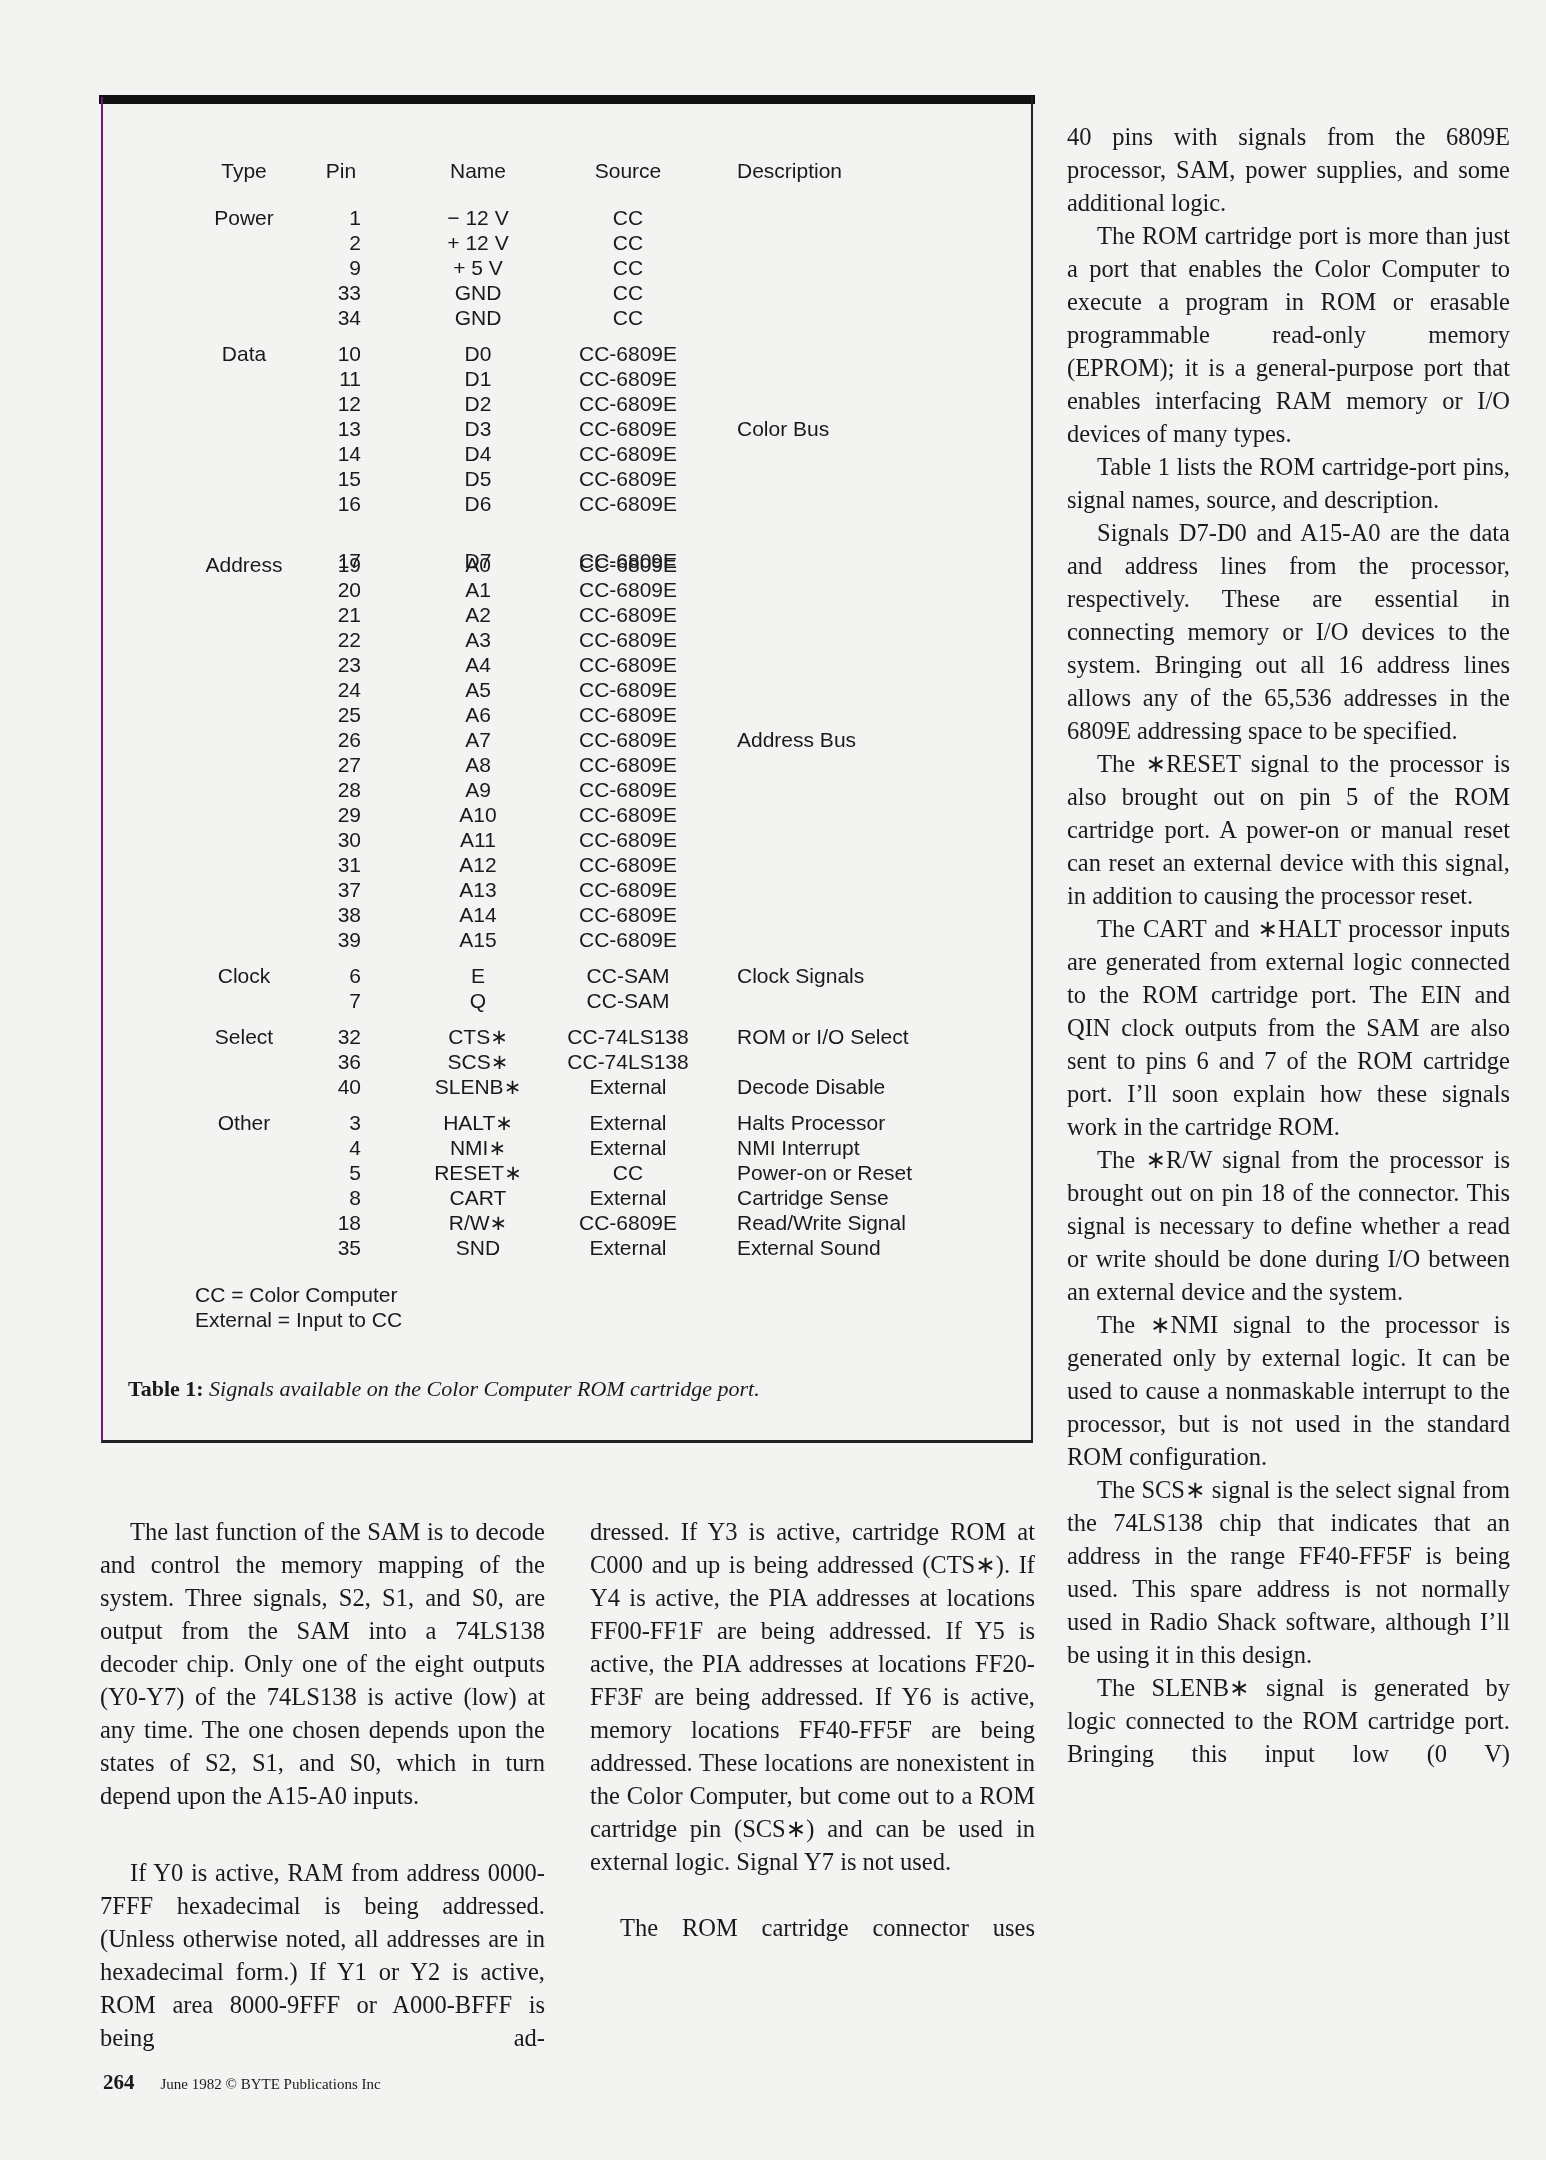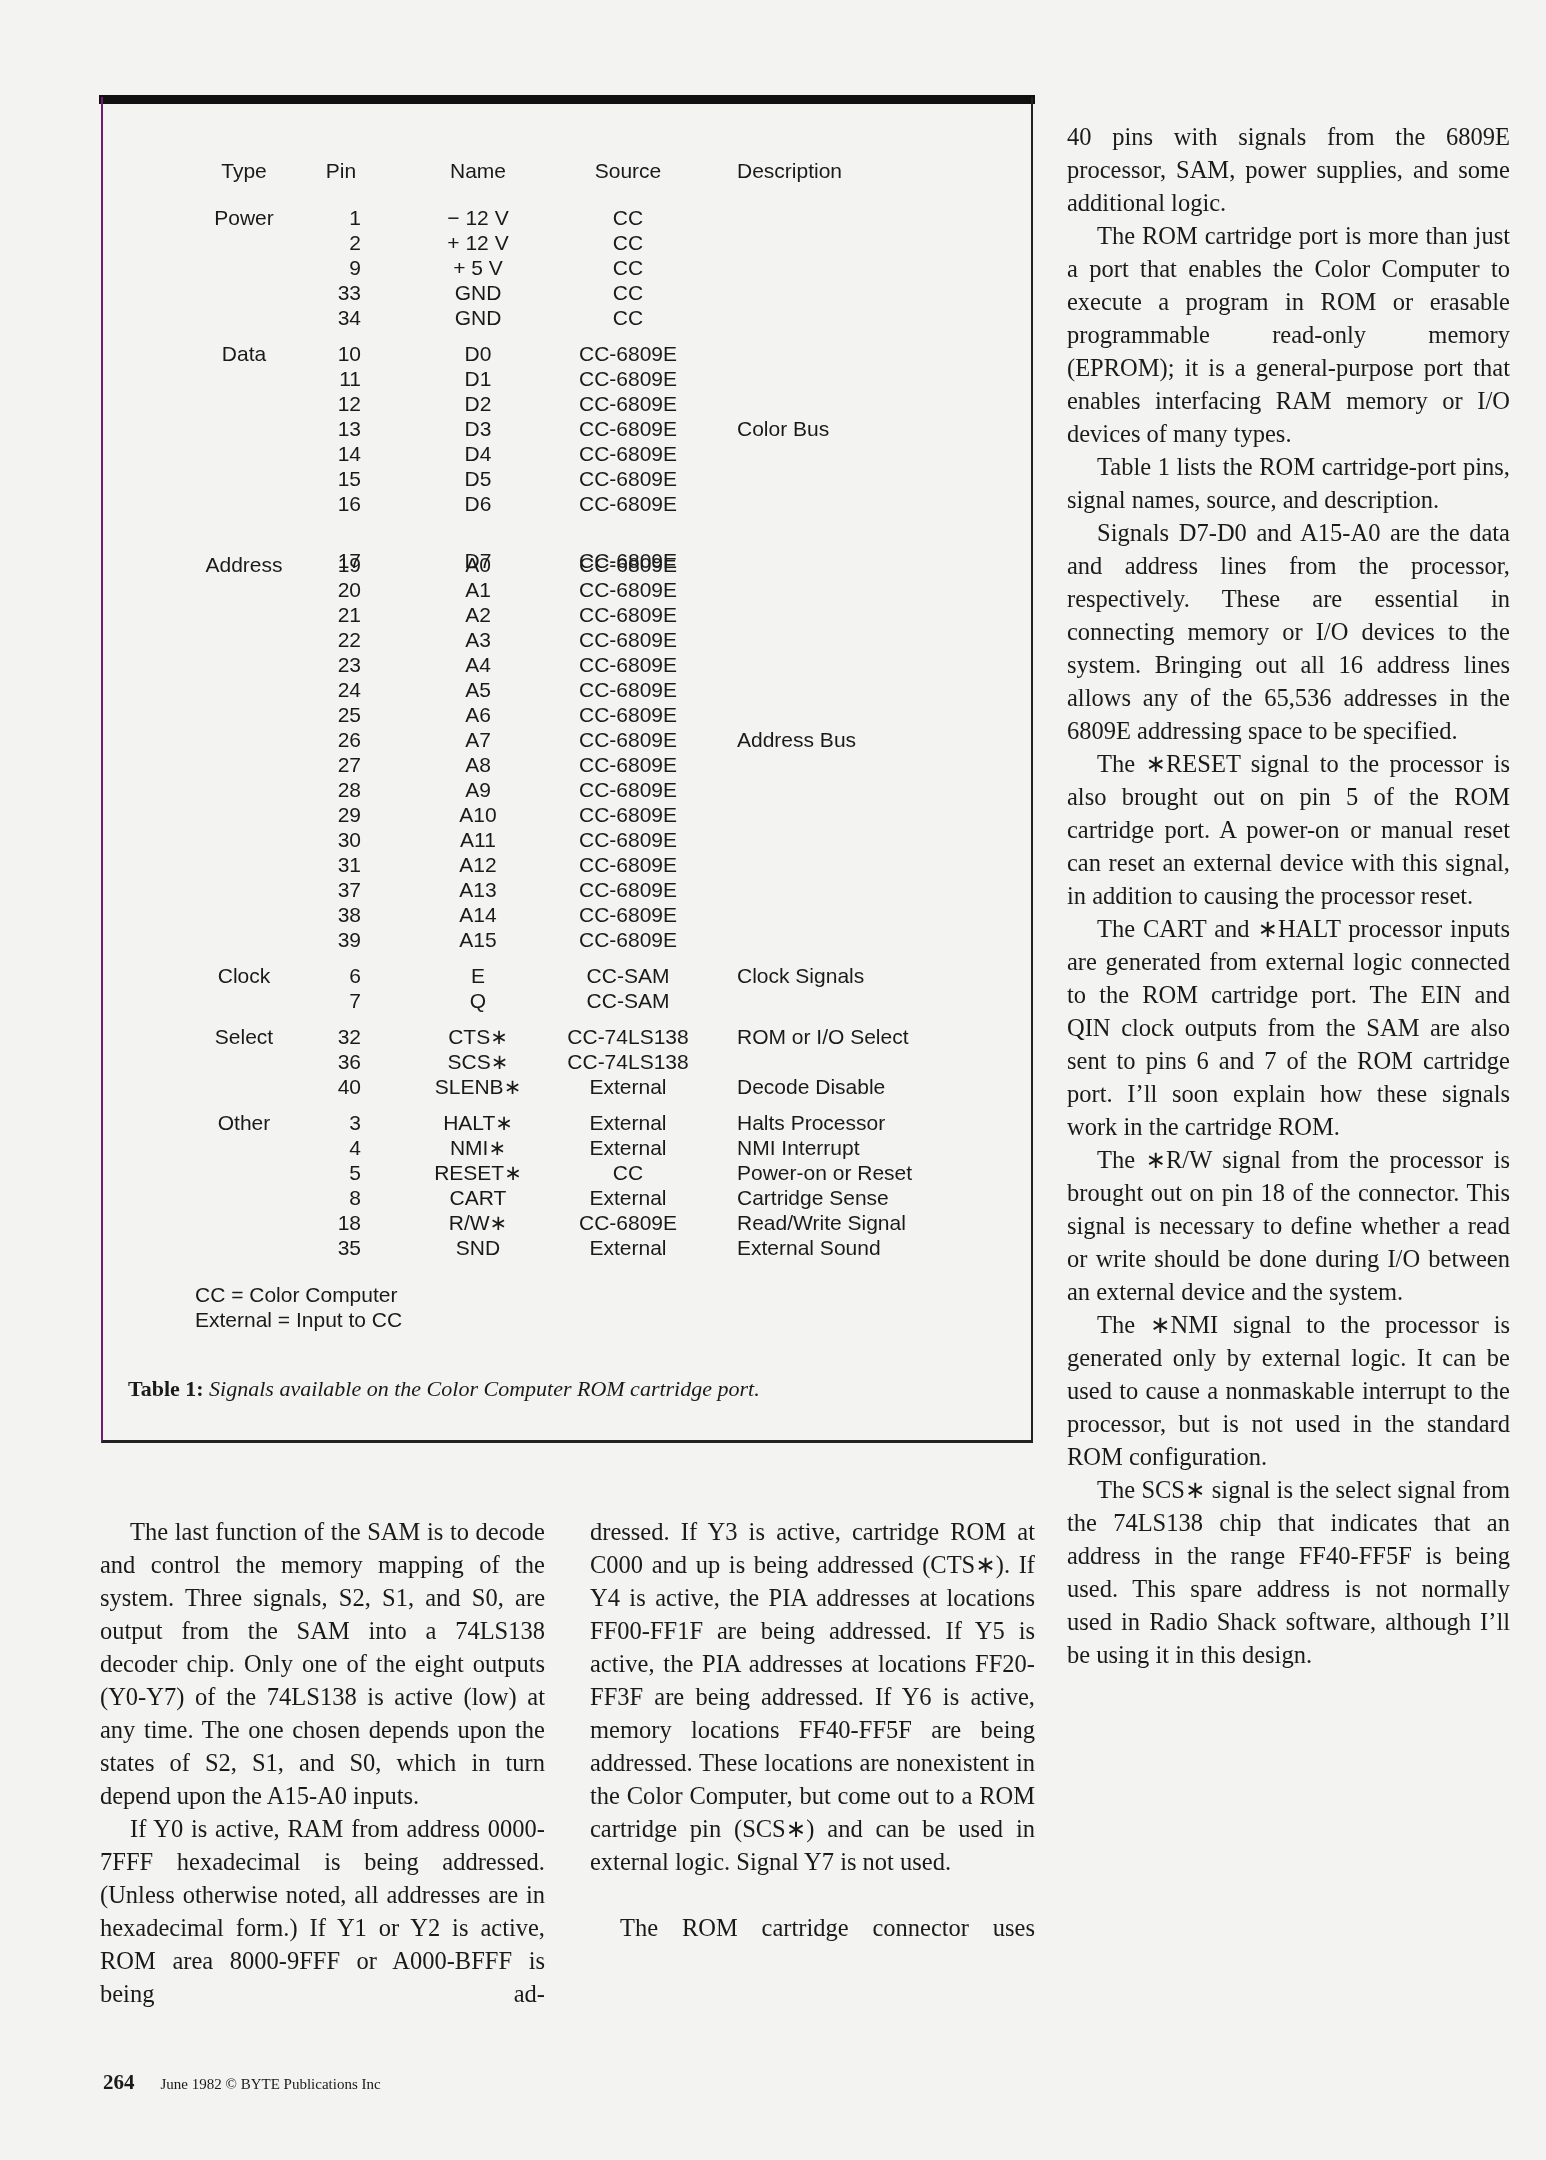--- a/index.html
+++ b/index.html
@@ -344,25 +344,26 @@
 <div class="col col-right">
   <p class="noindent">40 pins with signals from the 6809E processor, SAM, power supplies, and some additional logic.</p>
   <p>The ROM cartridge port is more than just a port that enables the Color Computer to execute a program in ROM or erasable programmable read-only memory (EPROM); it is a general-purpose port that enables interfacing RAM memory or I/O devices of many types.</p>
   <p>Table 1 lists the ROM cartridge-port pins, signal names, source, and description.</p>
   <p>Signals D7-D0 and A15-A0 are the data and address lines from the processor, respectively. These are essential in connecting memory or I/O devices to the system. Bringing out all 16 address lines allows any of the 65,536 addresses in the 6809E addressing space to be specified.</p>
   <p>The ∗RESET signal to the processor is also brought out on pin 5 of the ROM cartridge port. A power-on or manual reset can reset an external device with this signal, in addition to causing the processor reset.</p>
   <p>The CART and ∗HALT processor inputs are generated from external logic connected to the ROM cartridge port. The EIN and QIN clock outputs from the SAM are also sent to pins 6 and 7 of the ROM cartridge port. I’ll soon explain how these signals work in the cartridge ROM.</p>
   <p>The ∗R/W signal from the processor is brought out on pin 18 of the connector. This signal is necessary to define whether a read or write should be done during I/O between an external device and the system.</p>
   <p>The ∗NMI signal to the processor is generated only by external logic. It can be used to cause a nonmaskable interrupt to the processor, but is not used in the standard ROM configuration.</p>
   <p>The SCS∗ signal is the select signal from the 74LS138 chip that indicates that an address in the range FF40-FF5F is being used. This spare address is not normally used in Radio Shack software, although I’ll be using it in this design.</p>
+  <p style="text-align-last:justify;">The SLENB∗ signal is generated by logic connected to the ROM cartridge port. Bringing this input low (0 V)</p>
 </div>
 
 <div class="col col-left">
   <p>The last function of the SAM is to decode and control the memory mapping of the system. Three signals, S2, S1, and S0, are output from the SAM into a 74LS138 decoder chip. Only one of the eight outputs (Y0-Y7) of the 74LS138 is active (low) at any time. The one chosen depends upon the states of S2, S1, and S0, which in turn depend upon the A15-A0 inputs.</p>
-  <p style="text-align-last:justify;">If Y0 is active, RAM from address 0000-7FFF hexadecimal is being addressed. (Unless otherwise noted, all addresses are in hexadecimal form.) If Y1 or Y2 is active, ROM area 8000-9FFF or A000-BFFF is being ad-</p>
+  <p style="text-align-last:justify;margin-top:44px;">If Y0 is active, RAM from address 0000-7FFF hexadecimal is being addressed. (Unless otherwise noted, all addresses are in hexadecimal form.) If Y1 or Y2 is active, ROM area 8000-9FFF or A000-BFFF is being ad-</p>
 </div>
 
 <div class="col col-mid">
   <p class="noindent">dressed. If Y3 is active, cartridge ROM at C000 and up is being addressed (CTS∗). If Y4 is active, the PIA addresses at locations FF00-FF1F are being addressed. If Y5 is active, the PIA addresses at locations FF20-FF3F are being addressed. If Y6 is active, memory locations FF40-FF5F are being addressed. These locations are nonexistent in the Color Computer, but come out to a ROM cartridge pin (SCS∗) and can be used in external logic. Signal Y7 is not used.</p>
   <div style="height:33px;"></div>
   <p style="text-align-last:justify;">The ROM cartridge connector uses</p>
 </div>
 
 <div class="footer">
   <span class="pg">264</span>

